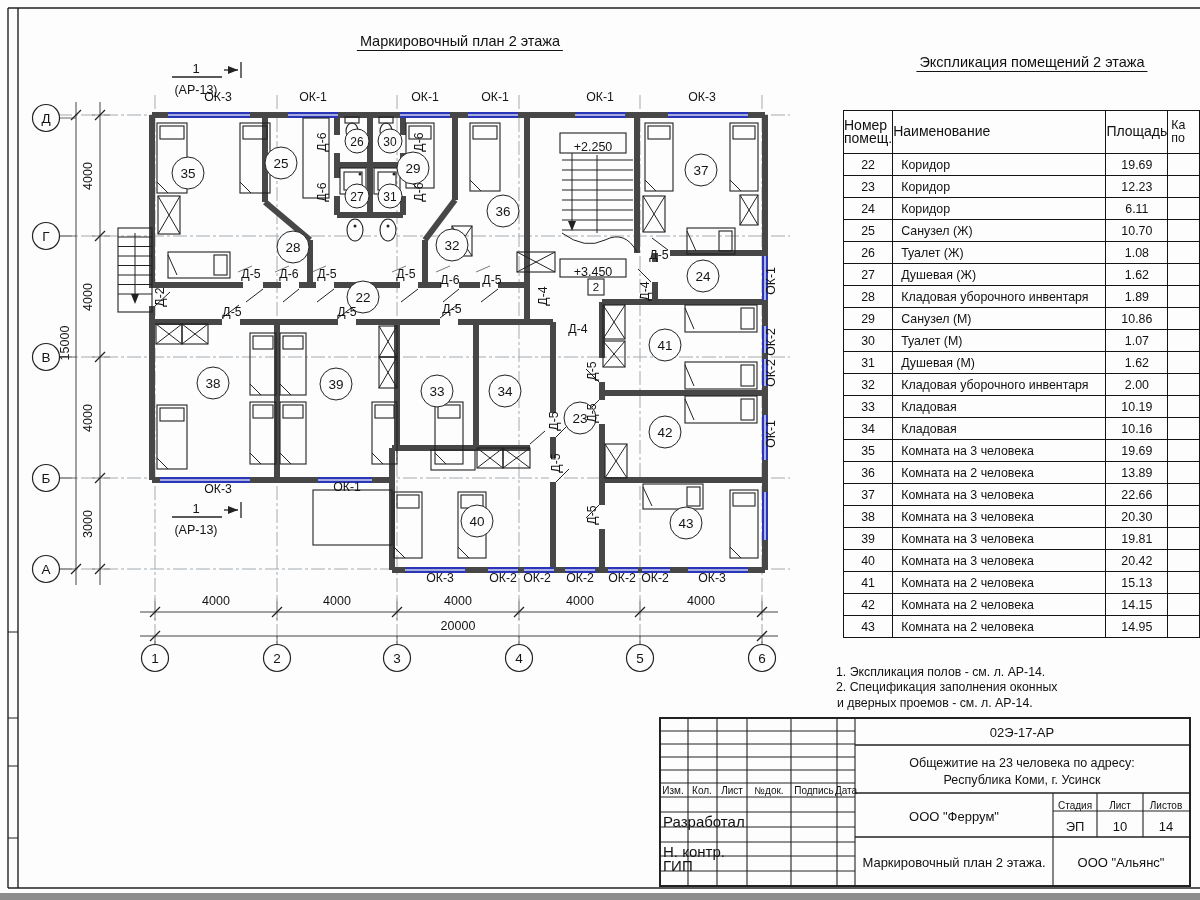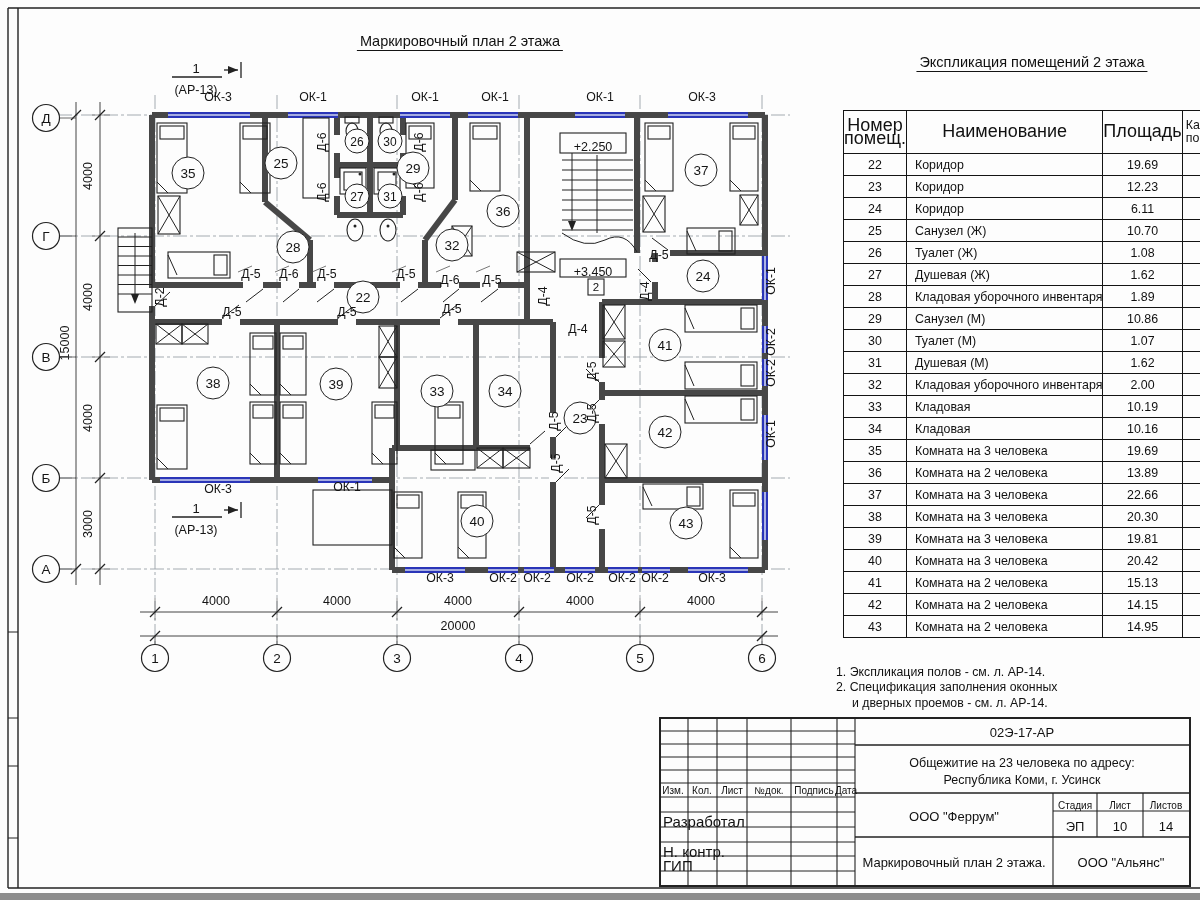--- a/index.html
+++ b/index.html
@@ -3,33 +3,33 @@
 <meta charset="utf-8">
 <style>
   html,body{margin:0;padding:0}
   body{width:1200px;height:900px;position:relative;overflow:hidden;background:#fdfdfd;
        font-family:"Liberation Sans", sans-serif;color:#111}
   .abs{position:absolute}
   svg text{font-family:"Liberation Sans", sans-serif;fill:#141414}
   .sheet-title{position:absolute;transform:translateX(-50%);font-size:14.5px;
        white-space:nowrap;border-bottom:1.3px solid #141414;padding:0 3px 1px 3px}
   .notes{position:absolute;left:836px;top:665px;font-size:12.3px;line-height:15.4px;white-space:nowrap}
-  .notes .ind{margin-left:16px}
+  .notes .ind{margin-left:1px}
   .tbx{position:absolute;transform:translate(-50%,-50%);white-space:nowrap;text-align:right}
   .tbx.small{font-size:10px}
   .tbx.med{font-size:12.5px}
   .tbx.big{font-size:13px}
   .role{position:absolute;font-size:15px;white-space:nowrap}
   #expl-table{position:absolute;left:843px;top:110px;border-collapse:collapse;font-size:12.4px;
        table-layout:fixed}
   #expl-table td{border:1.4px solid #141414;height:21px;padding:0;overflow:hidden;white-space:nowrap;
        vertical-align:middle}
   #expl-table td.c{text-align:center}
   #expl-table td.nm{padding-left:8px}
-  #expl-table td.hdr{text-align:center;font-size:18px;line-height:13.5px}
+  #expl-table td.hdr{font-size:14px;line-height:13.5px}
   #expl-table td.cat{padding-left:3px;text-align:left;line-height:13.5px}
 </style>
 </head>
 <body>
 
 <svg id="plan-svg" class="abs" style="left:0;top:0" width="1200" height="900" viewBox="0 0 1200 900">
     <line x1="155" y1="95" x2="155" y2="648" stroke="#9aa2a8" stroke-width="0.9" stroke-dasharray="14 3 3 3"></line>
     <line x1="277" y1="95" x2="277" y2="648" stroke="#9aa2a8" stroke-width="0.9" stroke-dasharray="14 3 3 3"></line>
     <line x1="397" y1="95" x2="397" y2="648" stroke="#9aa2a8" stroke-width="0.9" stroke-dasharray="14 3 3 3"></line>
     <line x1="519" y1="95" x2="519" y2="648" stroke="#9aa2a8" stroke-width="0.9" stroke-dasharray="14 3 3 3"></line>

